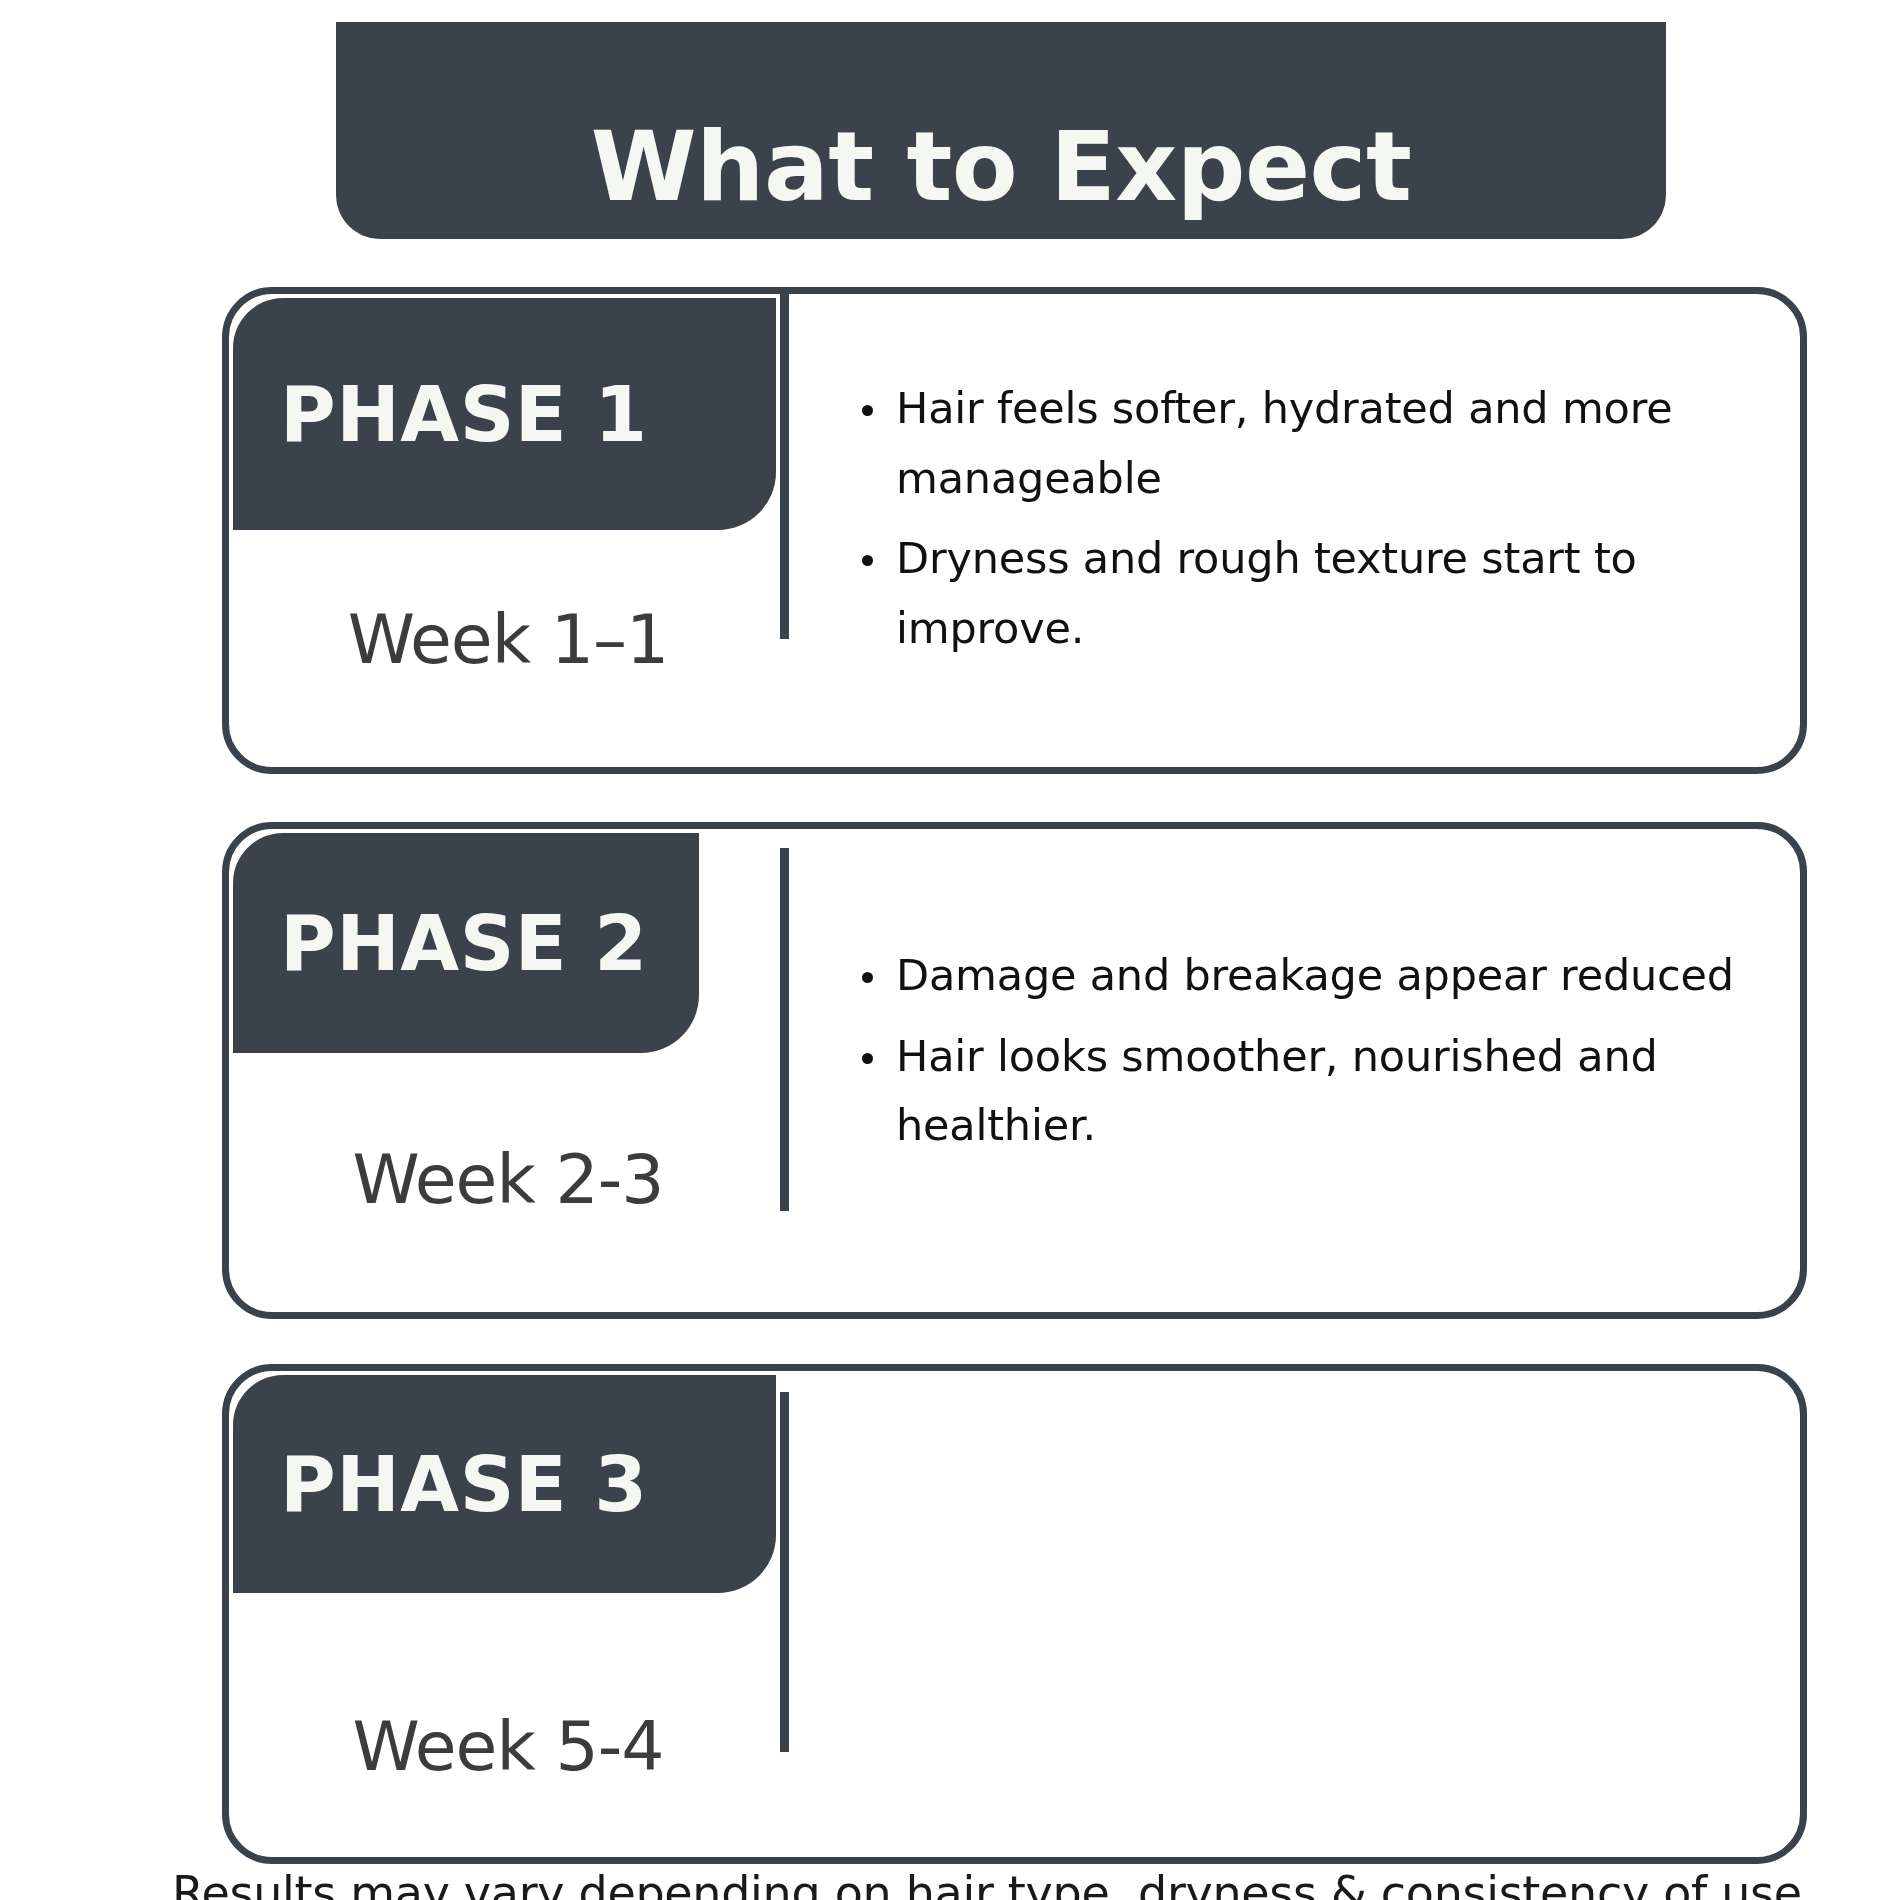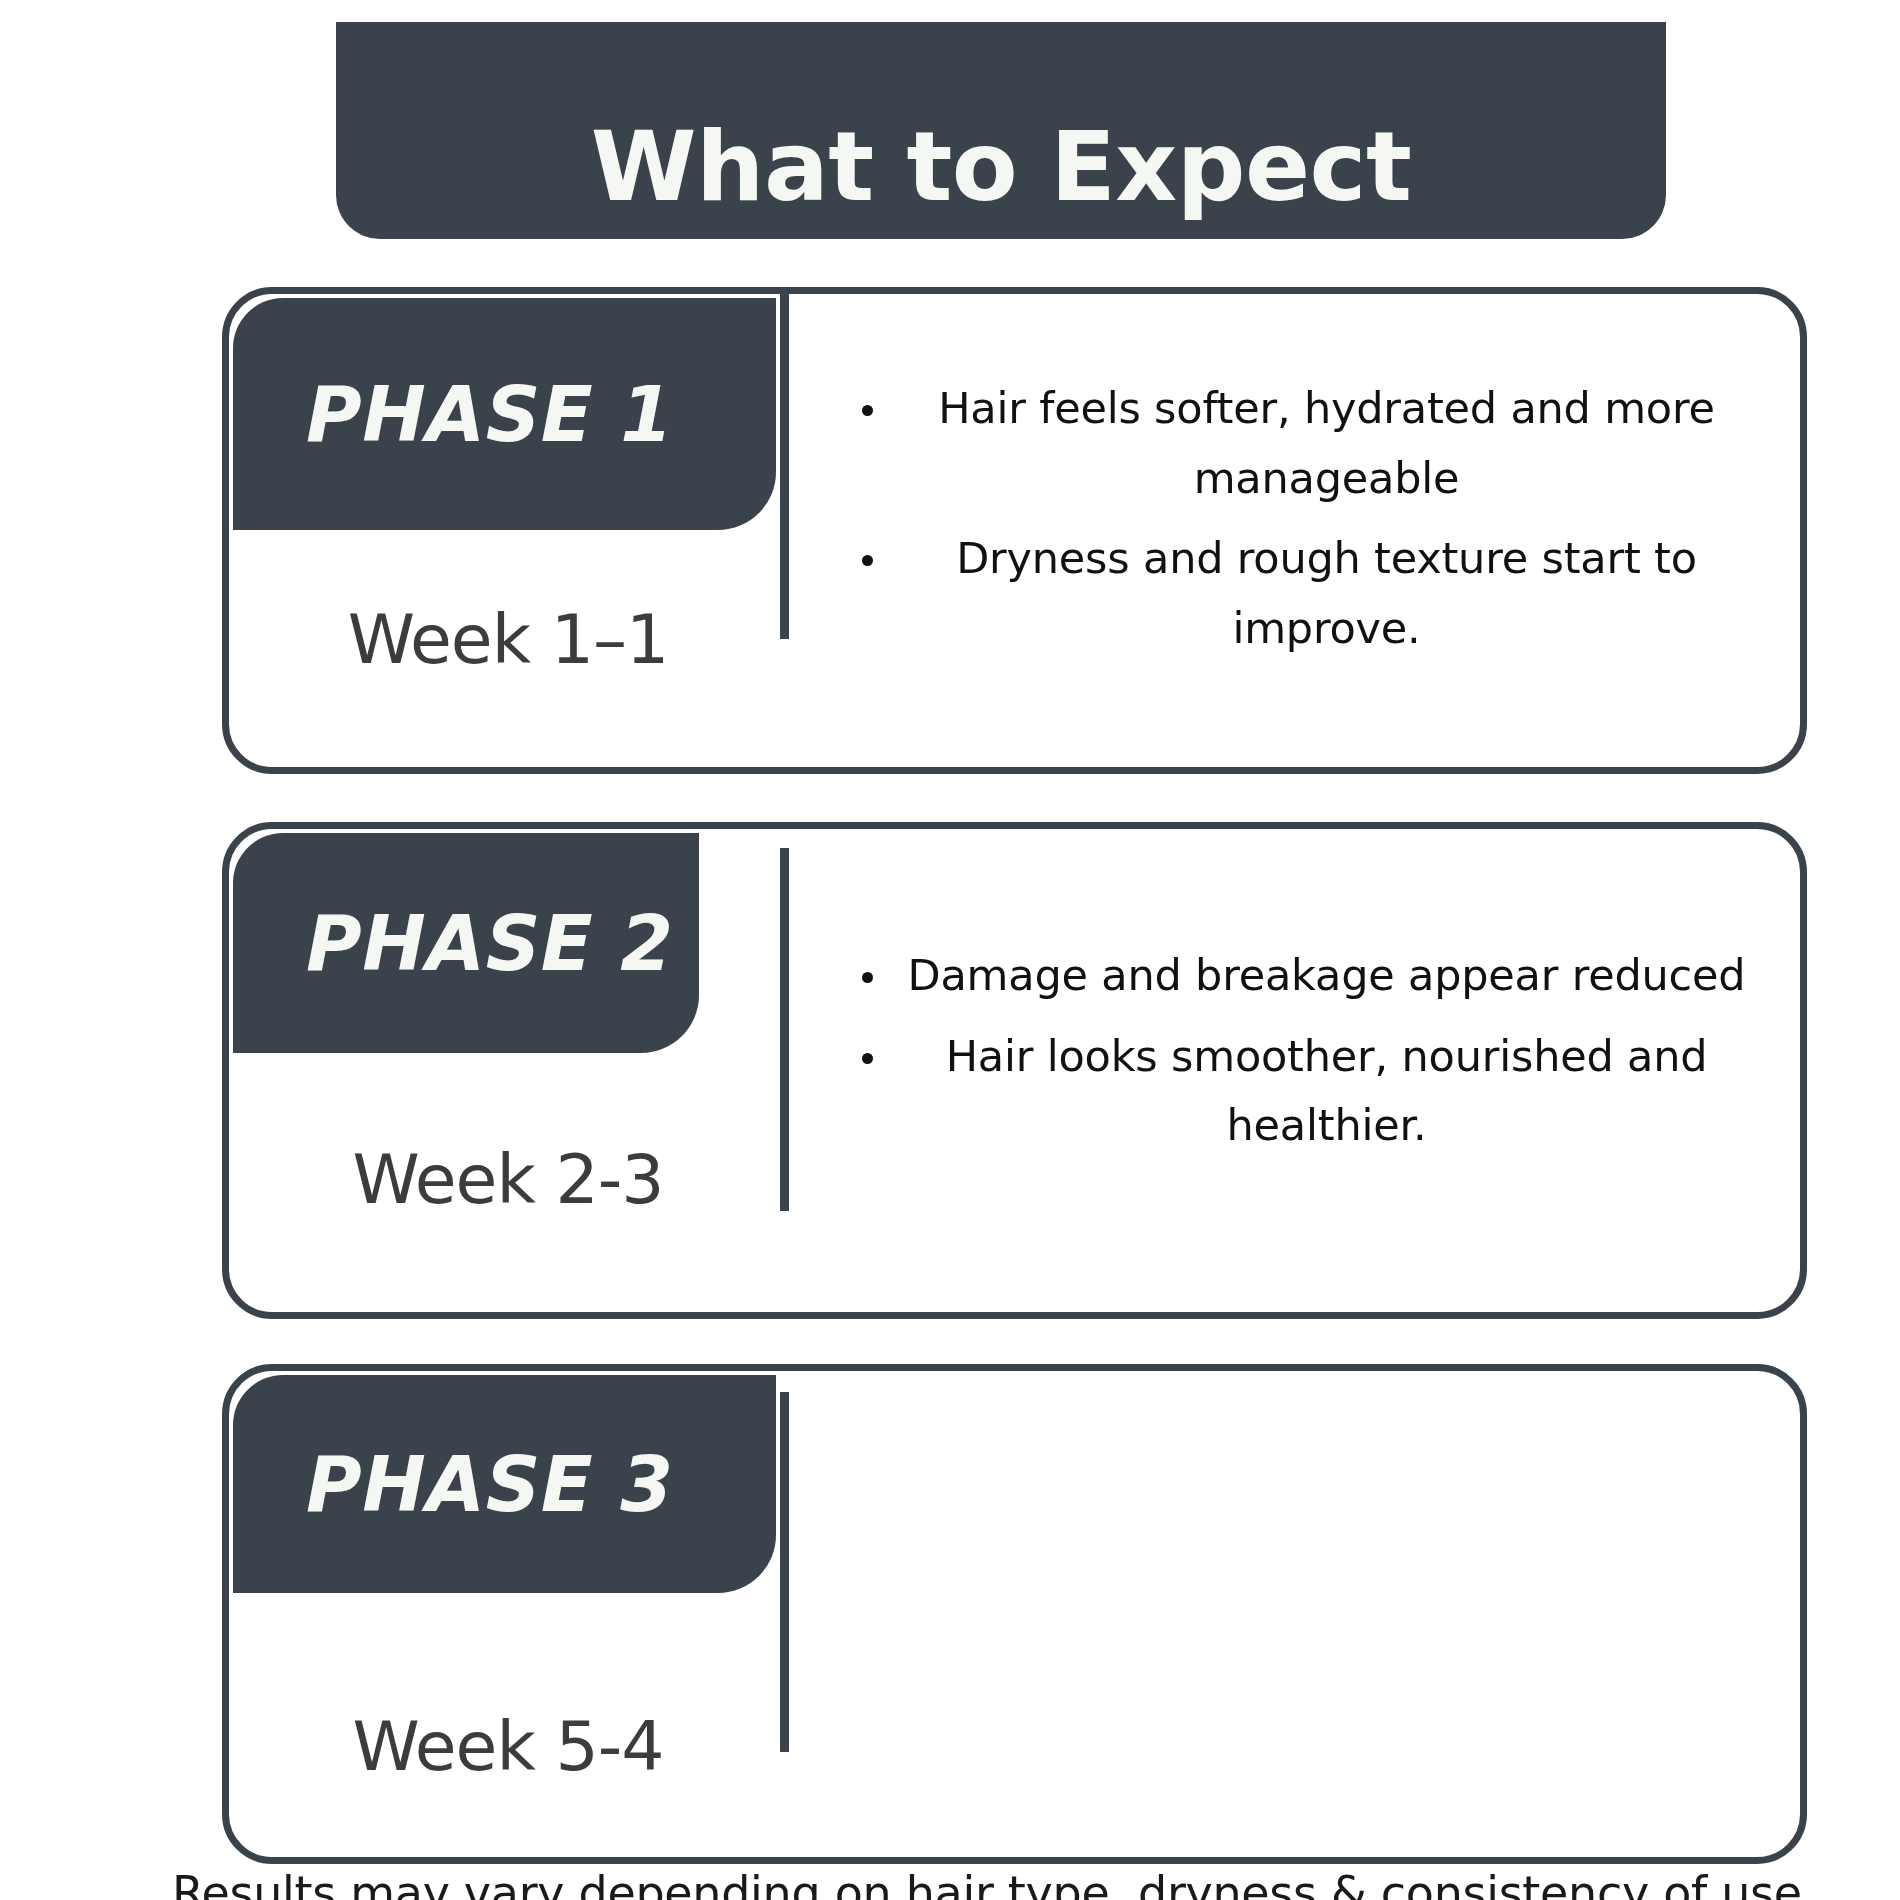--- a/index.html
+++ b/index.html
@@ -53,22 +53,21 @@
 
   .badge {
     position:absolute;
     left:-7px;
     top:-7px;
     background:#3A424C;
     border-top-left-radius:50px;
     border-bottom-right-radius:58px;
     display:flex;
     align-items:center;
-    padding-left:62px;
-    font-style:italic;
+    padding-left:36px;
   }
   #card-1 .badge { width:543px; height:232px; }
   #card-2 .badge { width:466px; height:220px; }
   #card-3 .badge { width:543px; height:218px; }
 
   .badge-label {
     color:#F4F7F2;
     font-size:76px;
     font-weight:bold;
     letter-spacing:0.5px;
@@ -111,21 +110,20 @@
   #card-3 .bullets { top:142px; }
 
   .bullets li {
     position:relative;
     padding-left:42px;
     color:#111111;
     font-size:43px;
     line-height:1.62;
     font-family:"DejaVu Sans", sans-serif;
     letter-spacing:-0.2px;
-    text-align:center;
   }
   #card-1 .bullets li + li { margin-top:5px; }
   #card-2 .bullets li + li { margin-top:5px; }
 
   .bullets li::before {
     content:"";
     position:absolute;
     left:8px;
     top:31px;
     width:11px;

